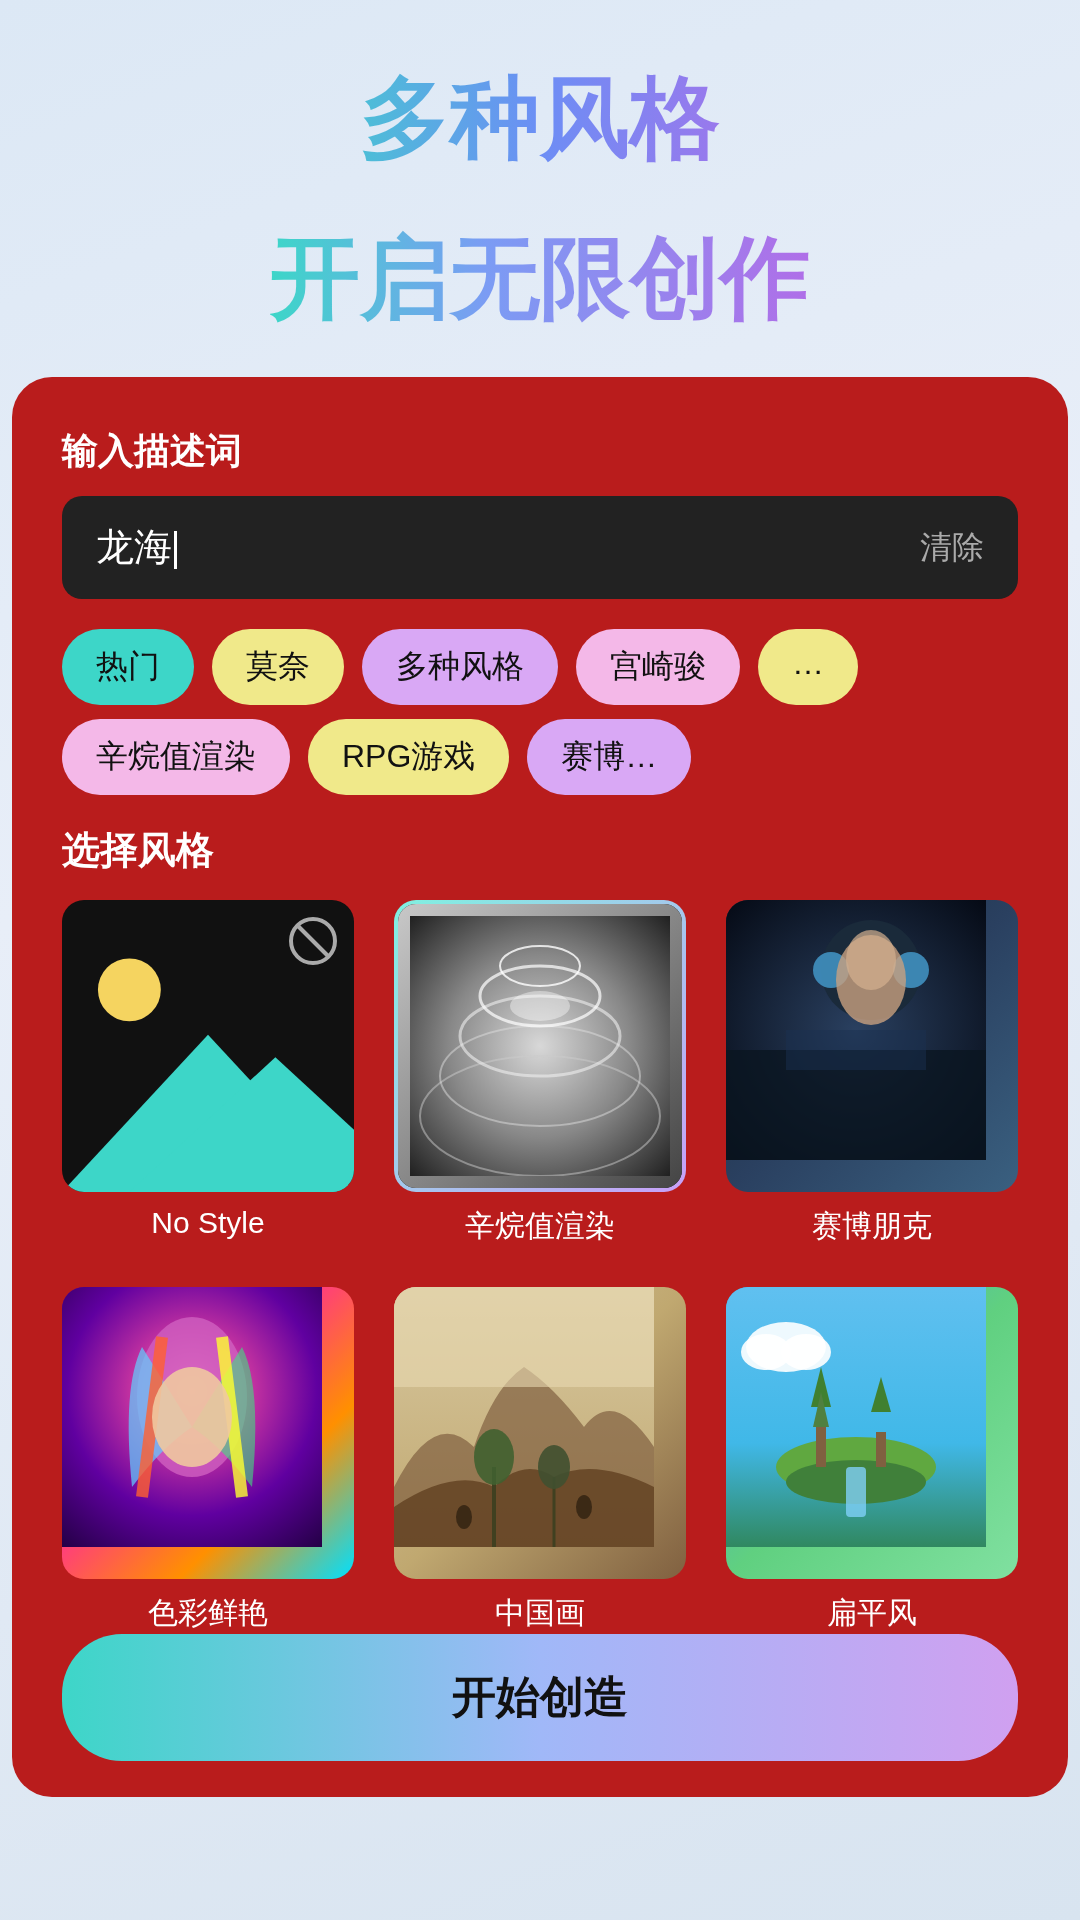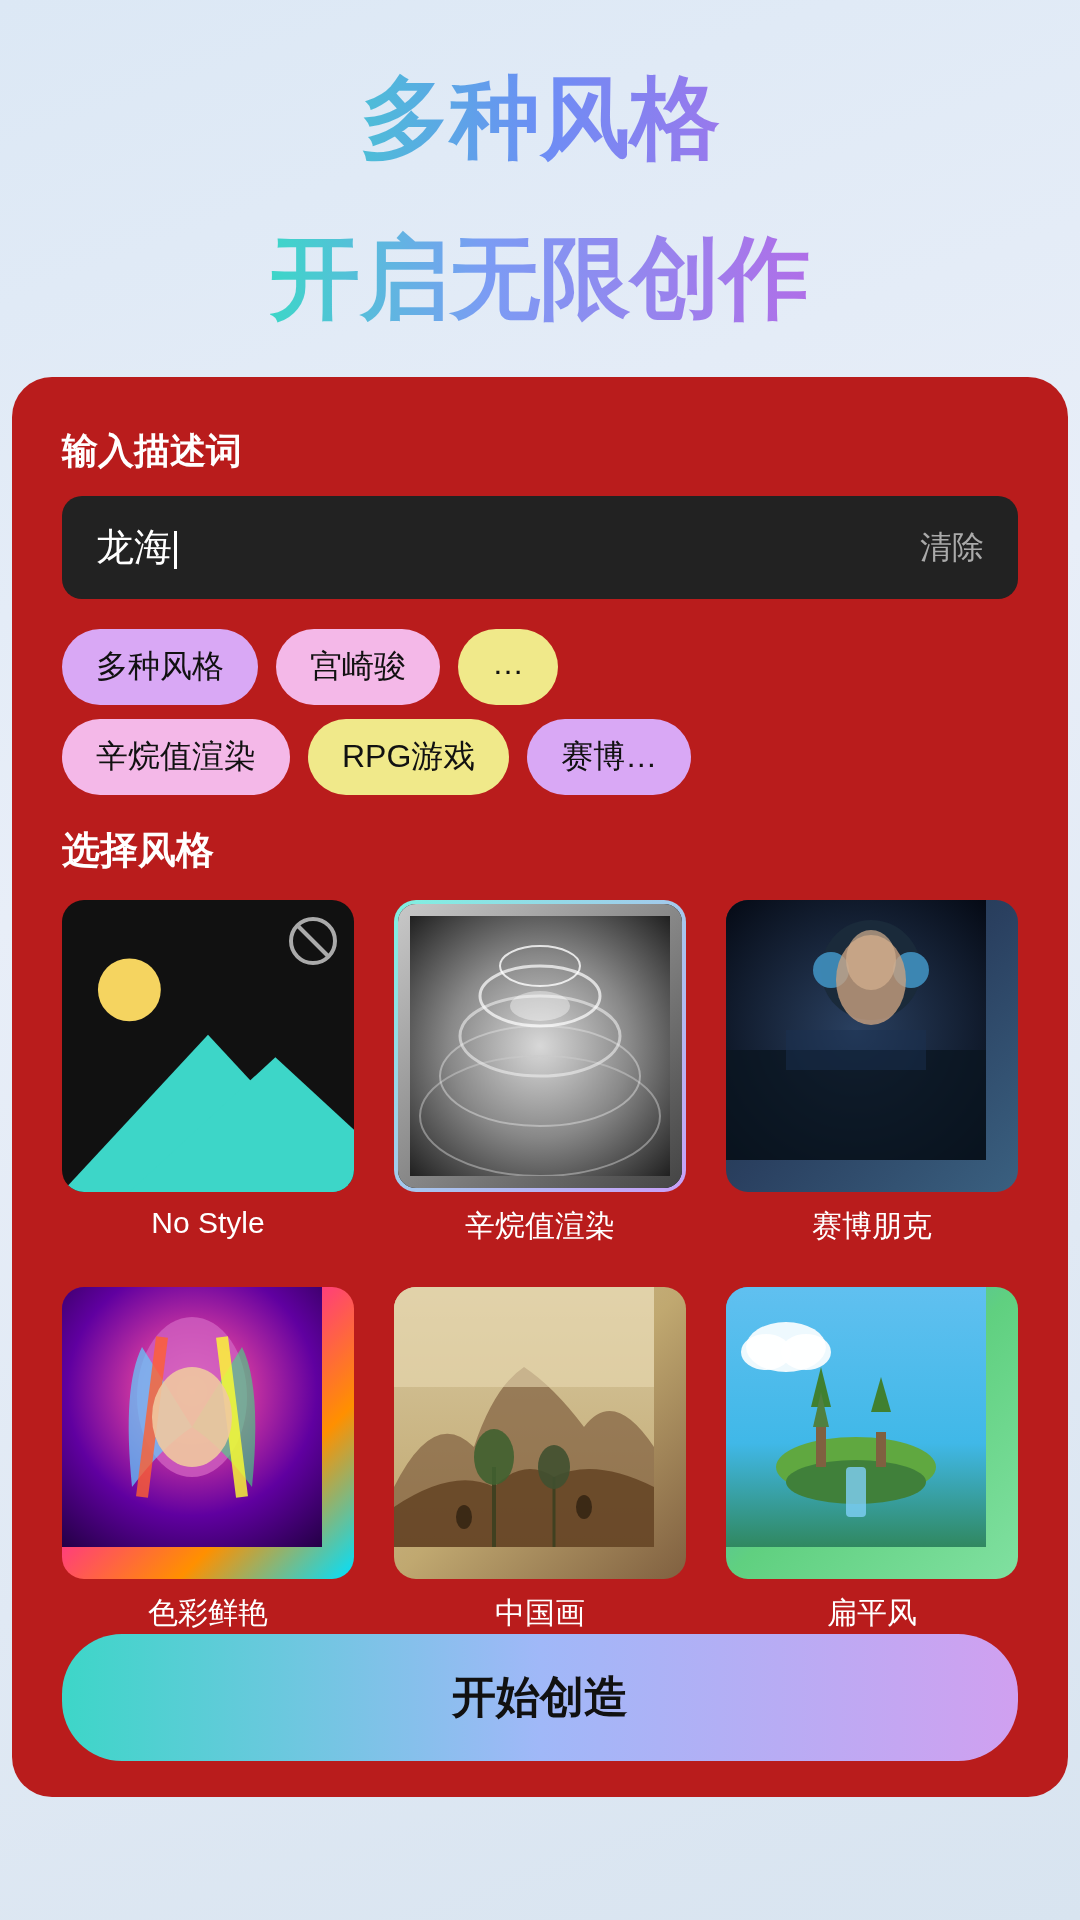--- a/index.html
+++ b/index.html
@@ -245,20 +245,22 @@
   <div class="section-label">输入描述词</div>
 
   <div class="input-wrapper">
     <div class="input-text">
       <span>龙海</span><span class="cursor"></span>
     </div>
     <div class="clear-btn">清除</div>
   </div>
 
   <div class="tags-row">
+    <span class="tag tag-cyan">热门</span>
+    <span class="tag tag-yellow">莫奈</span>
     <span class="tag tag-purple">多种风格</span>
     <span class="tag tag-pink">宫崎骏</span>
     <span class="tag tag-yellow" style="min-width:60px">…</span>
   </div>
 
   <div class="tags-row">
     <span class="tag tag-pink">辛烷值渲染</span>
     <span class="tag tag-yellow">RPG游戏</span>
     <span class="tag tag-purple">赛博…</span>
   </div>

